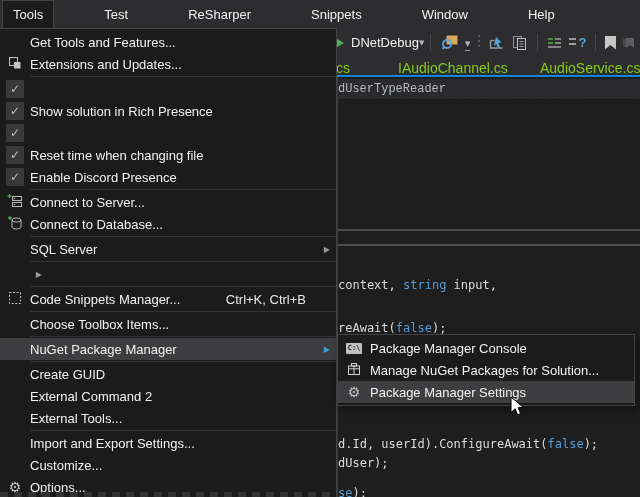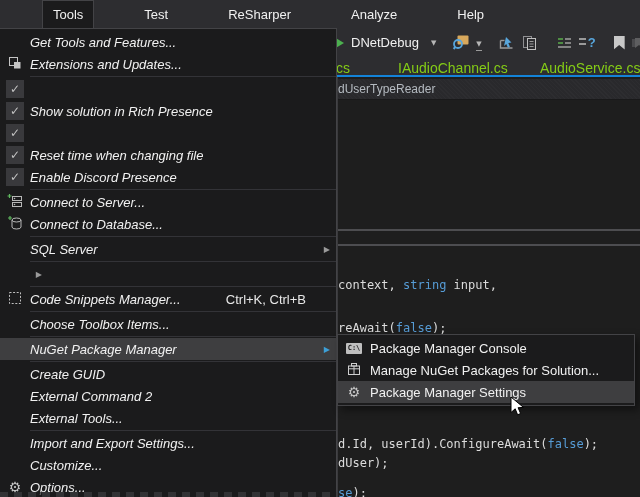--- a/index.html
+++ b/index.html
@@ -1,66 +1,66 @@
 <!DOCTYPE html>
 <html><head>
 <meta charset="utf-8">
 <style>
   html,body{margin:0;padding:0;background:#111;}
   .screen{position:relative;width:640px;height:497px;background:#1e1e1e;overflow:hidden;
           font-family:"Liberation Sans",sans-serif;-webkit-font-smoothing:antialiased;}
 
   
   .menubar{position:absolute;top:0;left:0;right:0;height:28px;background:#2d2d30;
-           display:flex;align-items:stretch;color:#f1f1f1;font-size:13px;padding-left:40px;}
+           display:flex;align-items:stretch;color:#f1f1f1;font-size:13px;}
   .mb-item{display:flex;align-items:center;padding:0 10px;cursor:default;margin-left:40px;}
   .mb-item.active{background:#1b1b1c;border:1px solid #434346;border-bottom:none;margin-left:2px;}
 
   
   .toolbar{position:absolute;top:28px;left:0;right:0;height:29px;background:#2d2d30;
            display:flex;align-items:center;color:#f1f1f1;font-size:13px;padding-left:334px;box-sizing:border-box;}
   .tb-sep{width:1px;height:17px;background:#46464a;margin:0 6px;}
   .tb-dots{width:3px;height:15px;margin:0 5px;
            background:repeating-linear-gradient(#5a5a5e 0 2px,transparent 2px 5px);}
   .tb-btn{display:flex;align-items:center;justify-content:center;padding:0 3px;height:24px;}
   .play{width:0;height:0;border-left:10px solid #4cb04f;border-top:6px solid transparent;border-bottom:6px solid transparent;margin-right:7px;}
-  .runlbl{margin-right:12px;}
+  .runlbl{margin-right:0;}
   .caret{font-size:7px;color:#b6b6b6;font-family:"DejaVu Sans",sans-serif;}
   .caret-under{display:inline-block;border-bottom:1px solid #9a9a9a;padding-bottom:1px;margin:0 3px;}
   .bookmark{width:11px;height:14px;background:#c8c8c8;
             clip-path:polygon(0 0,100% 0,100% 100%,50% 68%,0 100%);}
   .qmark{color:#58a6dc;font-weight:bold;font-size:13px;margin-left:2px;}
   .qlines{display:inline-block;width:7px;height:10px;
           background:repeating-linear-gradient(#9a9a9a 0 2px,transparent 2px 5px);}
   .dim-icon{opacity:.45;}
 
   
   .tabbar{position:absolute;top:57px;left:0;right:0;height:20px;background:#2d2d30;}
   .tabline{position:absolute;left:0;right:0;bottom:0;height:2px;background:#1383d8;}
   .tab{position:absolute;top:3px;font-size:14px;color:#84cc16;}
 
   
   .crumbbar{position:absolute;top:79px;left:0;right:0;height:20px;background:#29292c;
             border-bottom:1px solid #19191a;
             background-image:repeating-linear-gradient(45deg,rgba(255,255,255,.02) 0 1px,transparent 1px 3px);}
-  .crumb{position:absolute;left:338px;top:3px;font-size:12px;color:#b4bac0;}
+  .crumb{position:absolute;left:338px;top:3px;font-size:12px;color:#b4bac0;font-family:Liberation Mono, monospace;}
 
   
   .code{position:absolute;font-family:"DejaVu Sans Mono",monospace;font-size:12px;color:#dcdcdc;white-space:pre;}
   .kw{color:#569cd6;}
   .rule{position:absolute;left:338px;right:0;height:2px;background:#4d4d50;}
   .edge{position:absolute;left:337px;top:77px;bottom:0;width:1px;background:#3a3a3d;}
 
   
   .menu{position:absolute;top:28px;left:0;width:337px;height:469px;background:#1b1b1c;
         border-right:1px solid #434346;border-top:1px solid #434346;box-sizing:border-box;
         padding-top:2px;color:#f1f1f1;font-size:13px;z-index:5;}
   .mi{height:22px;display:flex;align-items:center;padding-right:6px;cursor:default;}
   .mi .gut{flex:0 0 30px;display:flex;align-items:center;justify-content:center;}
-  .mi .lbl{flex:1;white-space:nowrap;font-style:italic;}
+  .mi .lbl{flex:1;white-space:nowrap;}
   .mi .sc{margin-right:12px;color:#e8e8e8;}
   .mi .arr{width:12px;text-align:right;color:#9a9a9a;font-size:8px;font-family:"DejaVu Sans",sans-serif;}
   .mi.hl{background:#3e3e40;}
   .mi.hl .arr{color:#3d9fd6;}
   .sep{height:1px;background:#333337;margin:1px 0 1px 30px;}
   .chk{width:18px;height:18px;background:#39393c;display:flex;align-items:center;justify-content:center;
        color:#c2c2c2;font-size:12px;font-family:"DejaVu Sans",sans-serif;}
   .gearglyph{color:#c5c5c5;font-size:14px;line-height:1;font-family:"DejaVu Sans",sans-serif;}
 
   
@@ -80,21 +80,22 @@
 </style>
 </head>
 <body>
 
 <div class="screen">
 
   <div class="menubar">
     <div class="mb-item active">Tools</div>
     <div class="mb-item">Test</div>
     <div class="mb-item">ReSharper</div>
-    <div class="mb-item">Analyze</div>
+    <div class="mb-item">Snippets</div>
+    <div class="mb-item">Window</div>
     <div class="mb-item">Help</div>
   </div>
 
   <div class="toolbar">
     <span class="play"></span>
     <span class="runlbl">DNetDebug</span>
     <span class="caret">▼</span>
     <span class="tb-sep"></span>
     <span class="tb-btn">
       <svg width="19" height="17" viewBox="0 0 19 17">

